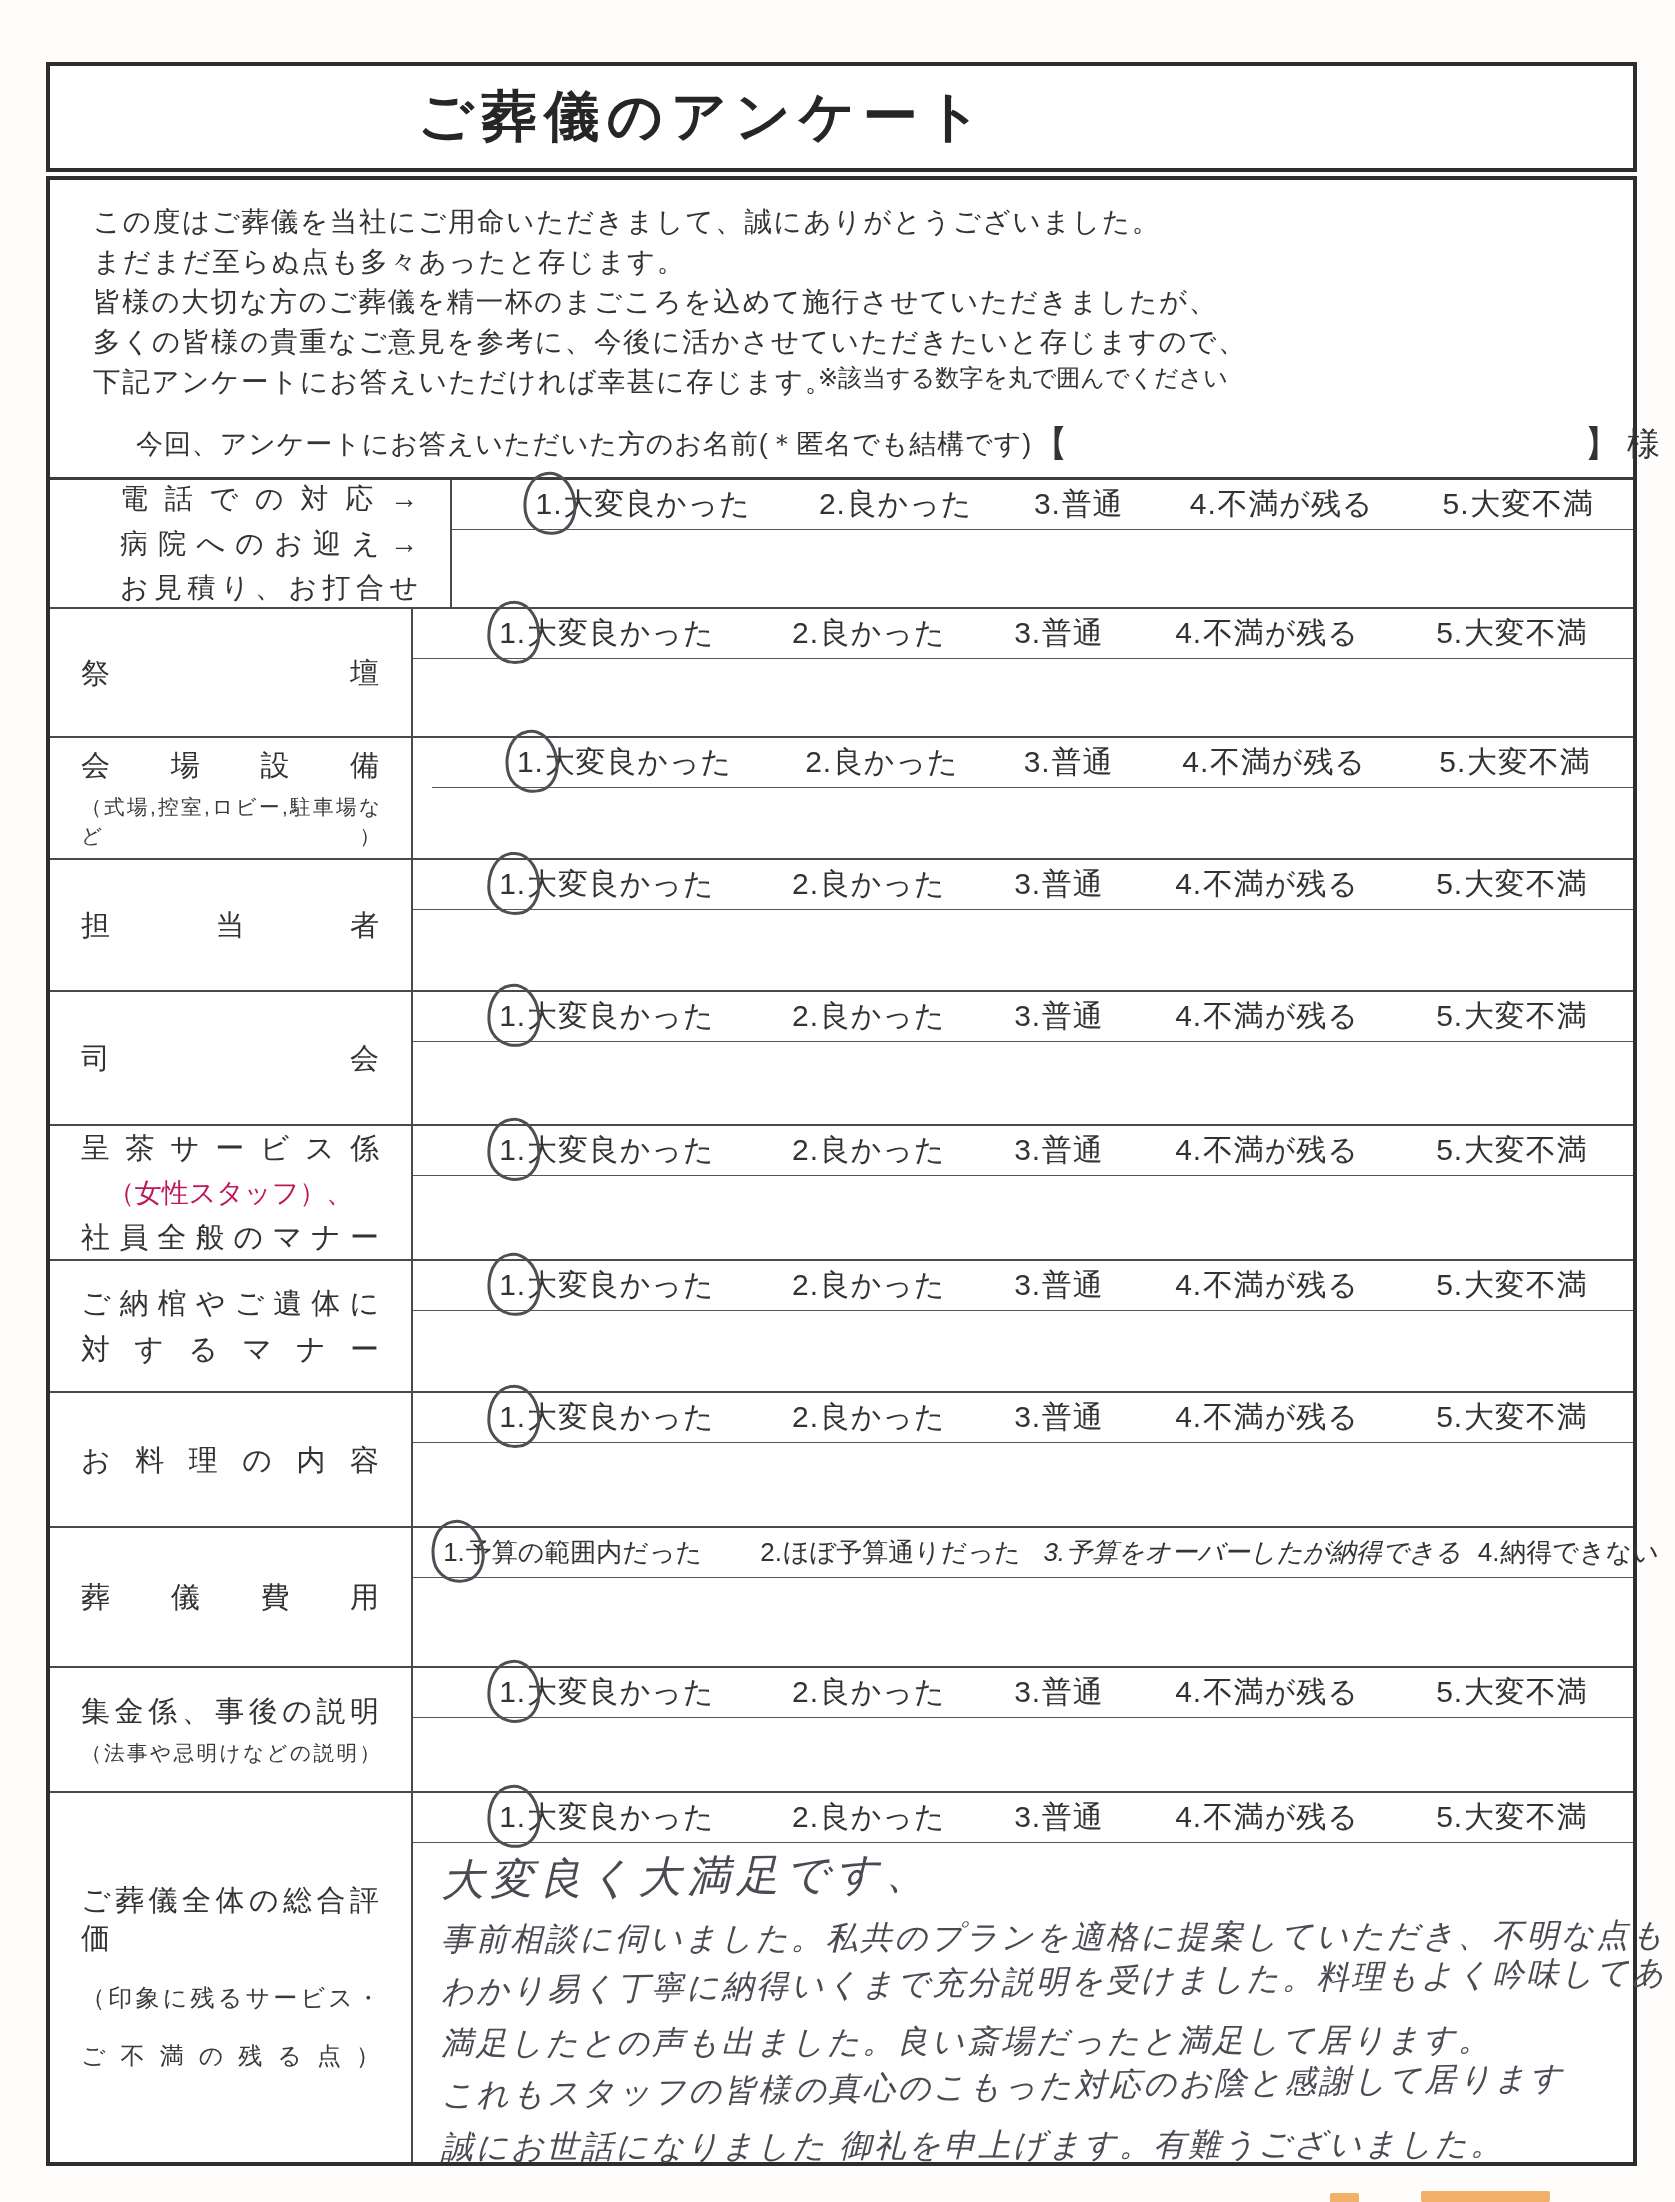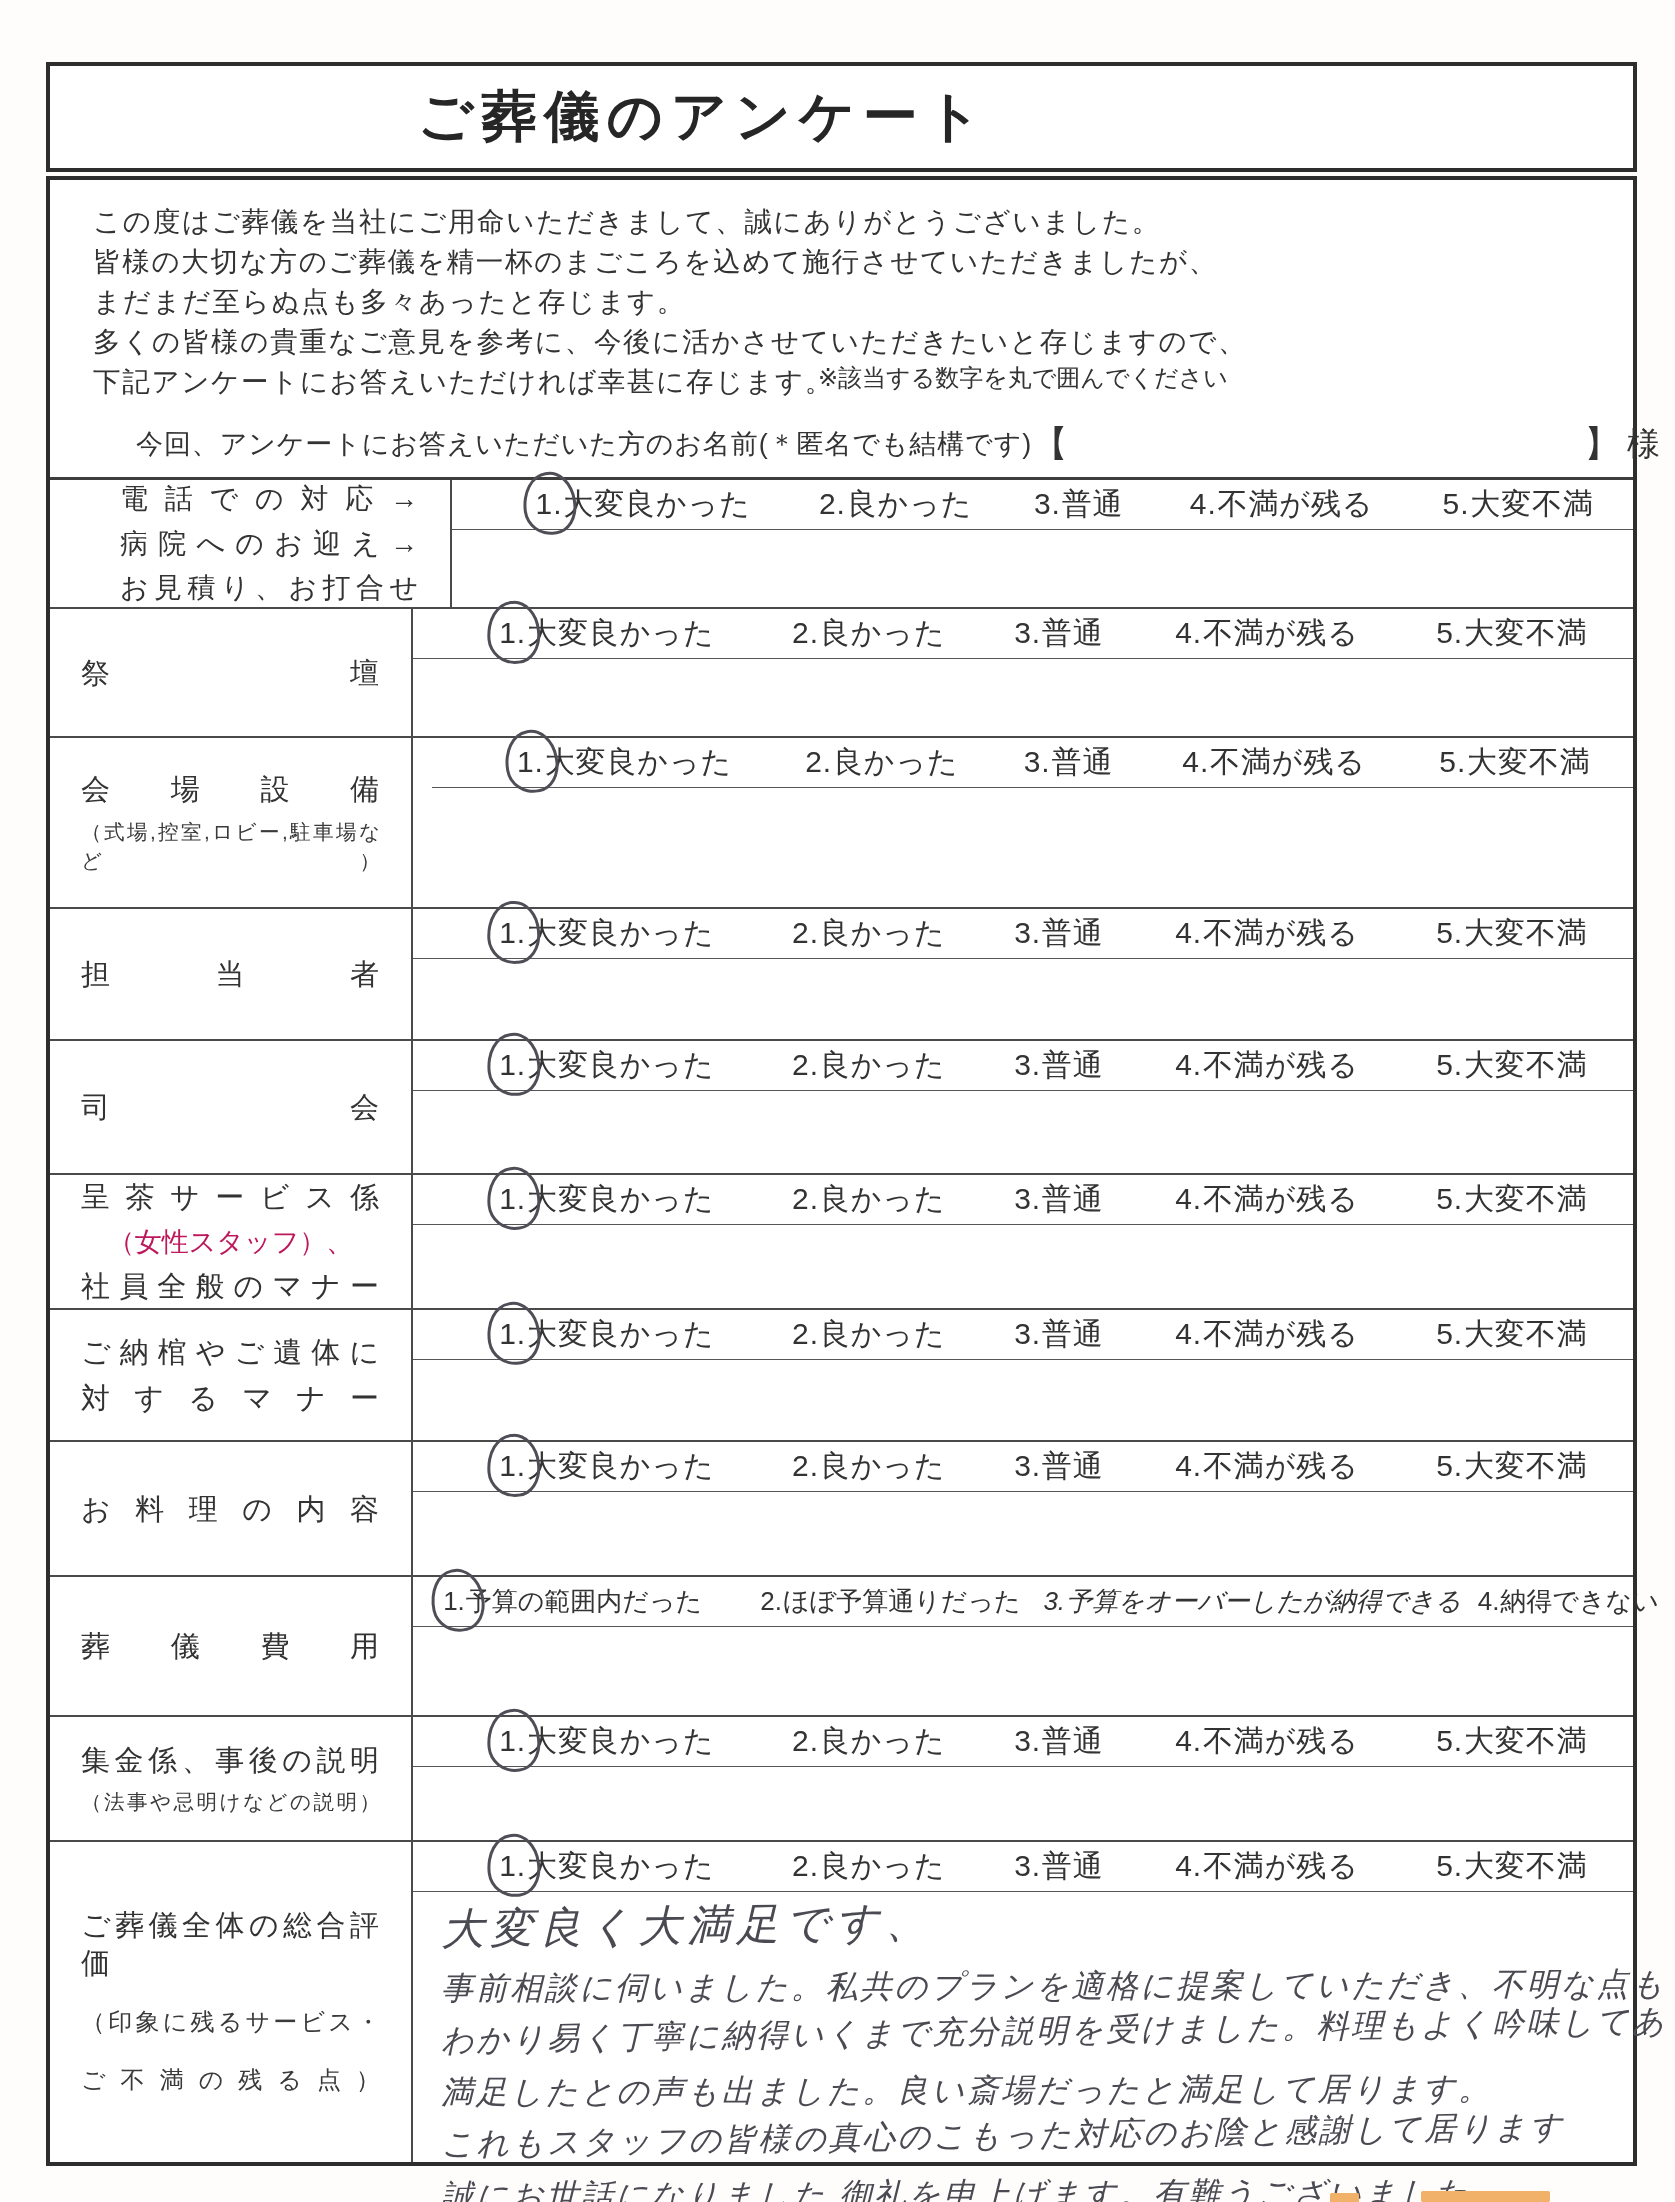--- a/index.html
+++ b/index.html
@@ -109,22 +109,22 @@
 
 <div class="page">
 
   <div class="title-box">
     <h1>ご葬儀のアンケート</h1>
   </div>
 
   <div class="main-box">
     <div class="intro" id="intro">
         <div class="intro-line">この度はご葬儀を当社にご用命いただきまして、誠にありがとうございました。</div>
+        <div class="intro-line">まだまだ至らぬ点も多々あったと存じます。</div>
         <div class="intro-line">皆様の大切な方のご葬儀を精一杯のまごころを込めて施行させていただきましたが、</div>
-        <div class="intro-line">まだまだ至らぬ点も多々あったと存じます。</div>
         <div class="intro-line">多くの皆様の貴重なご意見を参考に、今後に活かさせていただきたいと存じますので、</div>
         <div class="intro-line">下記アンケートにお答えいただければ幸甚に存じます。</div>
       </div>
     <div class="circle-note">※該当する数字を丸で囲んでください</div>
 
     <div class="name-row">
       <span class="name-label">今回、アンケートにお答えいただいた方のお名前(＊匿名でも結構です)</span>
       <span class="bracket">【</span>
       <span class="name-value"></span>
       <span class="bracket">】</span>
@@ -155,21 +155,21 @@
     <div class="qopts">
       <div class="opt-line set-standard">
               <span class="opt"><span class="num">1.<span class="circle" style="transform: rotate(-5deg);"></span></span><span>大変良かった</span></span>
               <span class="opt"><span class="num">2.</span><span>良かった</span></span>
               <span class="opt"><span class="num">3.</span><span>普通</span></span>
               <span class="opt"><span class="num">4.</span><span>不満が残る</span></span>
               <span class="opt"><span class="num">5.</span><span>大変不満</span></span>
             </div>
     </div>
   </div>
-        <div class="qrow" style="height: 171px; gap: 19px;">
+        <div class="qrow" style="height: 122px; gap: 19px;">
     <div class="qlabel">
             <span class="ll main">会場設備</span>
             <span class="ll sub">（式場,控室,ロビー,駐車場など）</span>
           </div>
     <div class="qopts">
       <div class="opt-line set-standard">
               <span class="opt"><span class="num">1.<span class="circle" style="transform: rotate(-10deg);"></span></span><span>大変良かった</span></span>
               <span class="opt"><span class="num">2.</span><span>良かった</span></span>
               <span class="opt"><span class="num">3.</span><span>普通</span></span>
               <span class="opt"><span class="num">4.</span><span>不満が残る</span></span>

